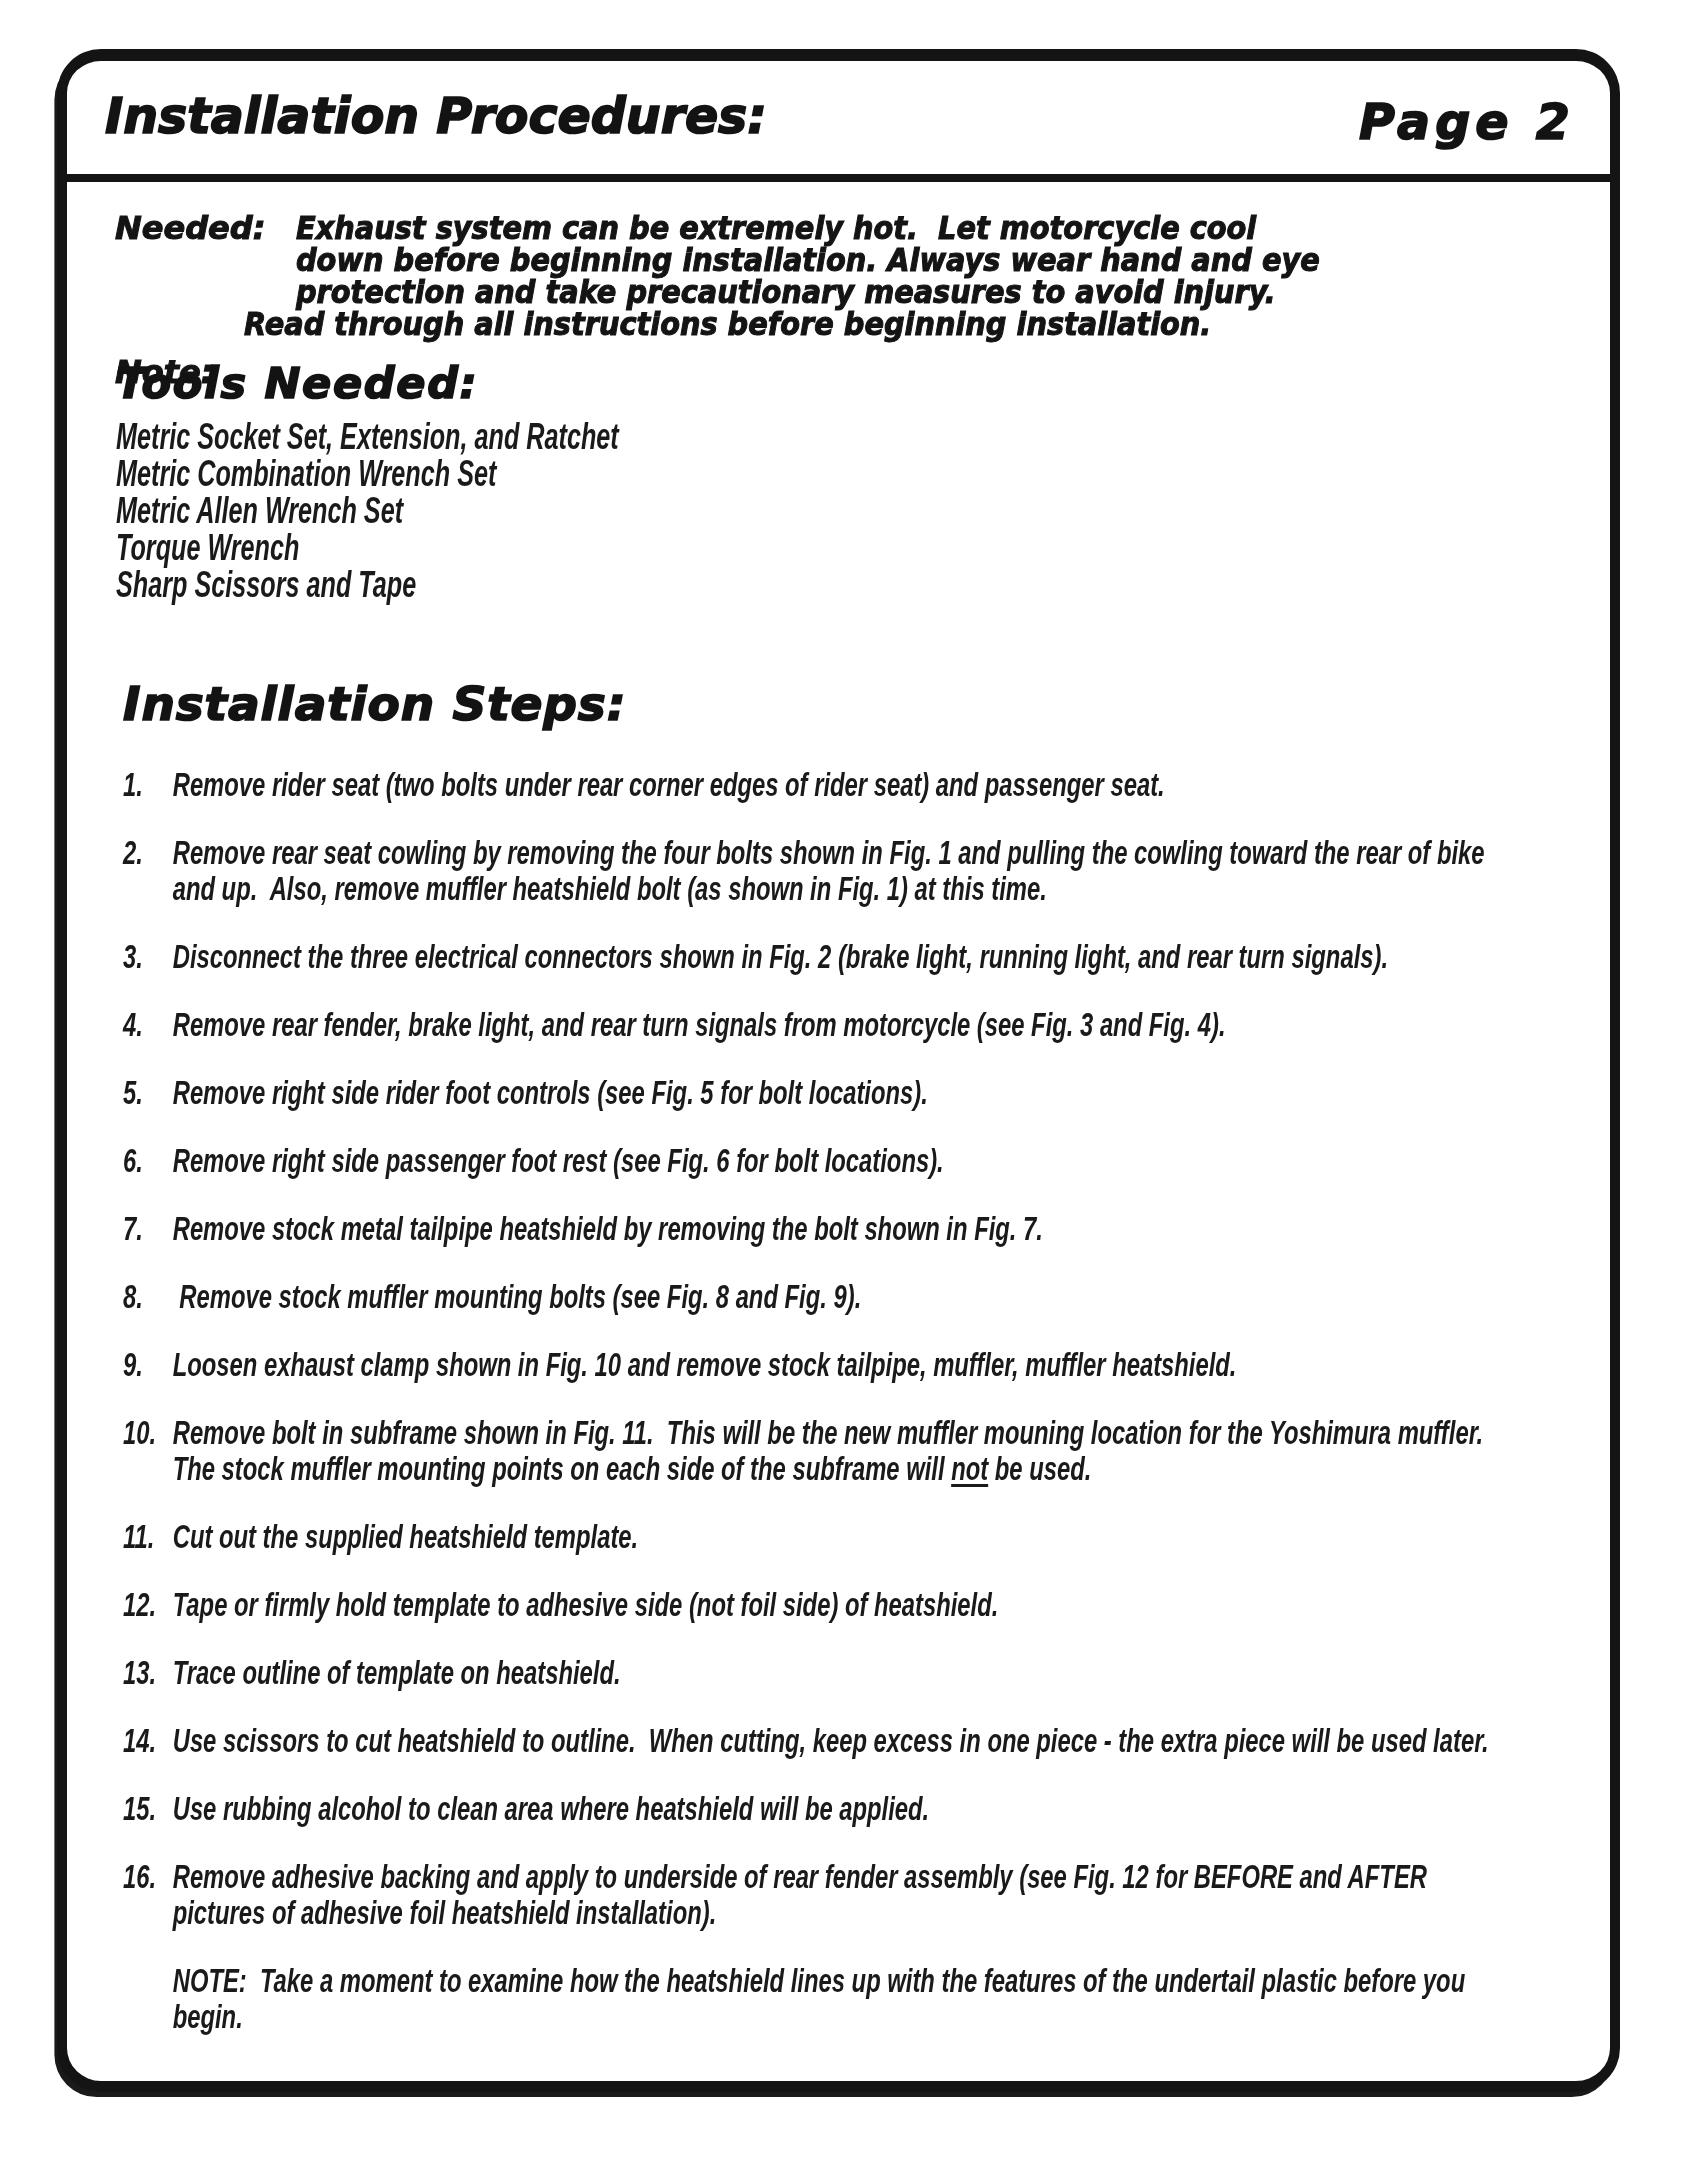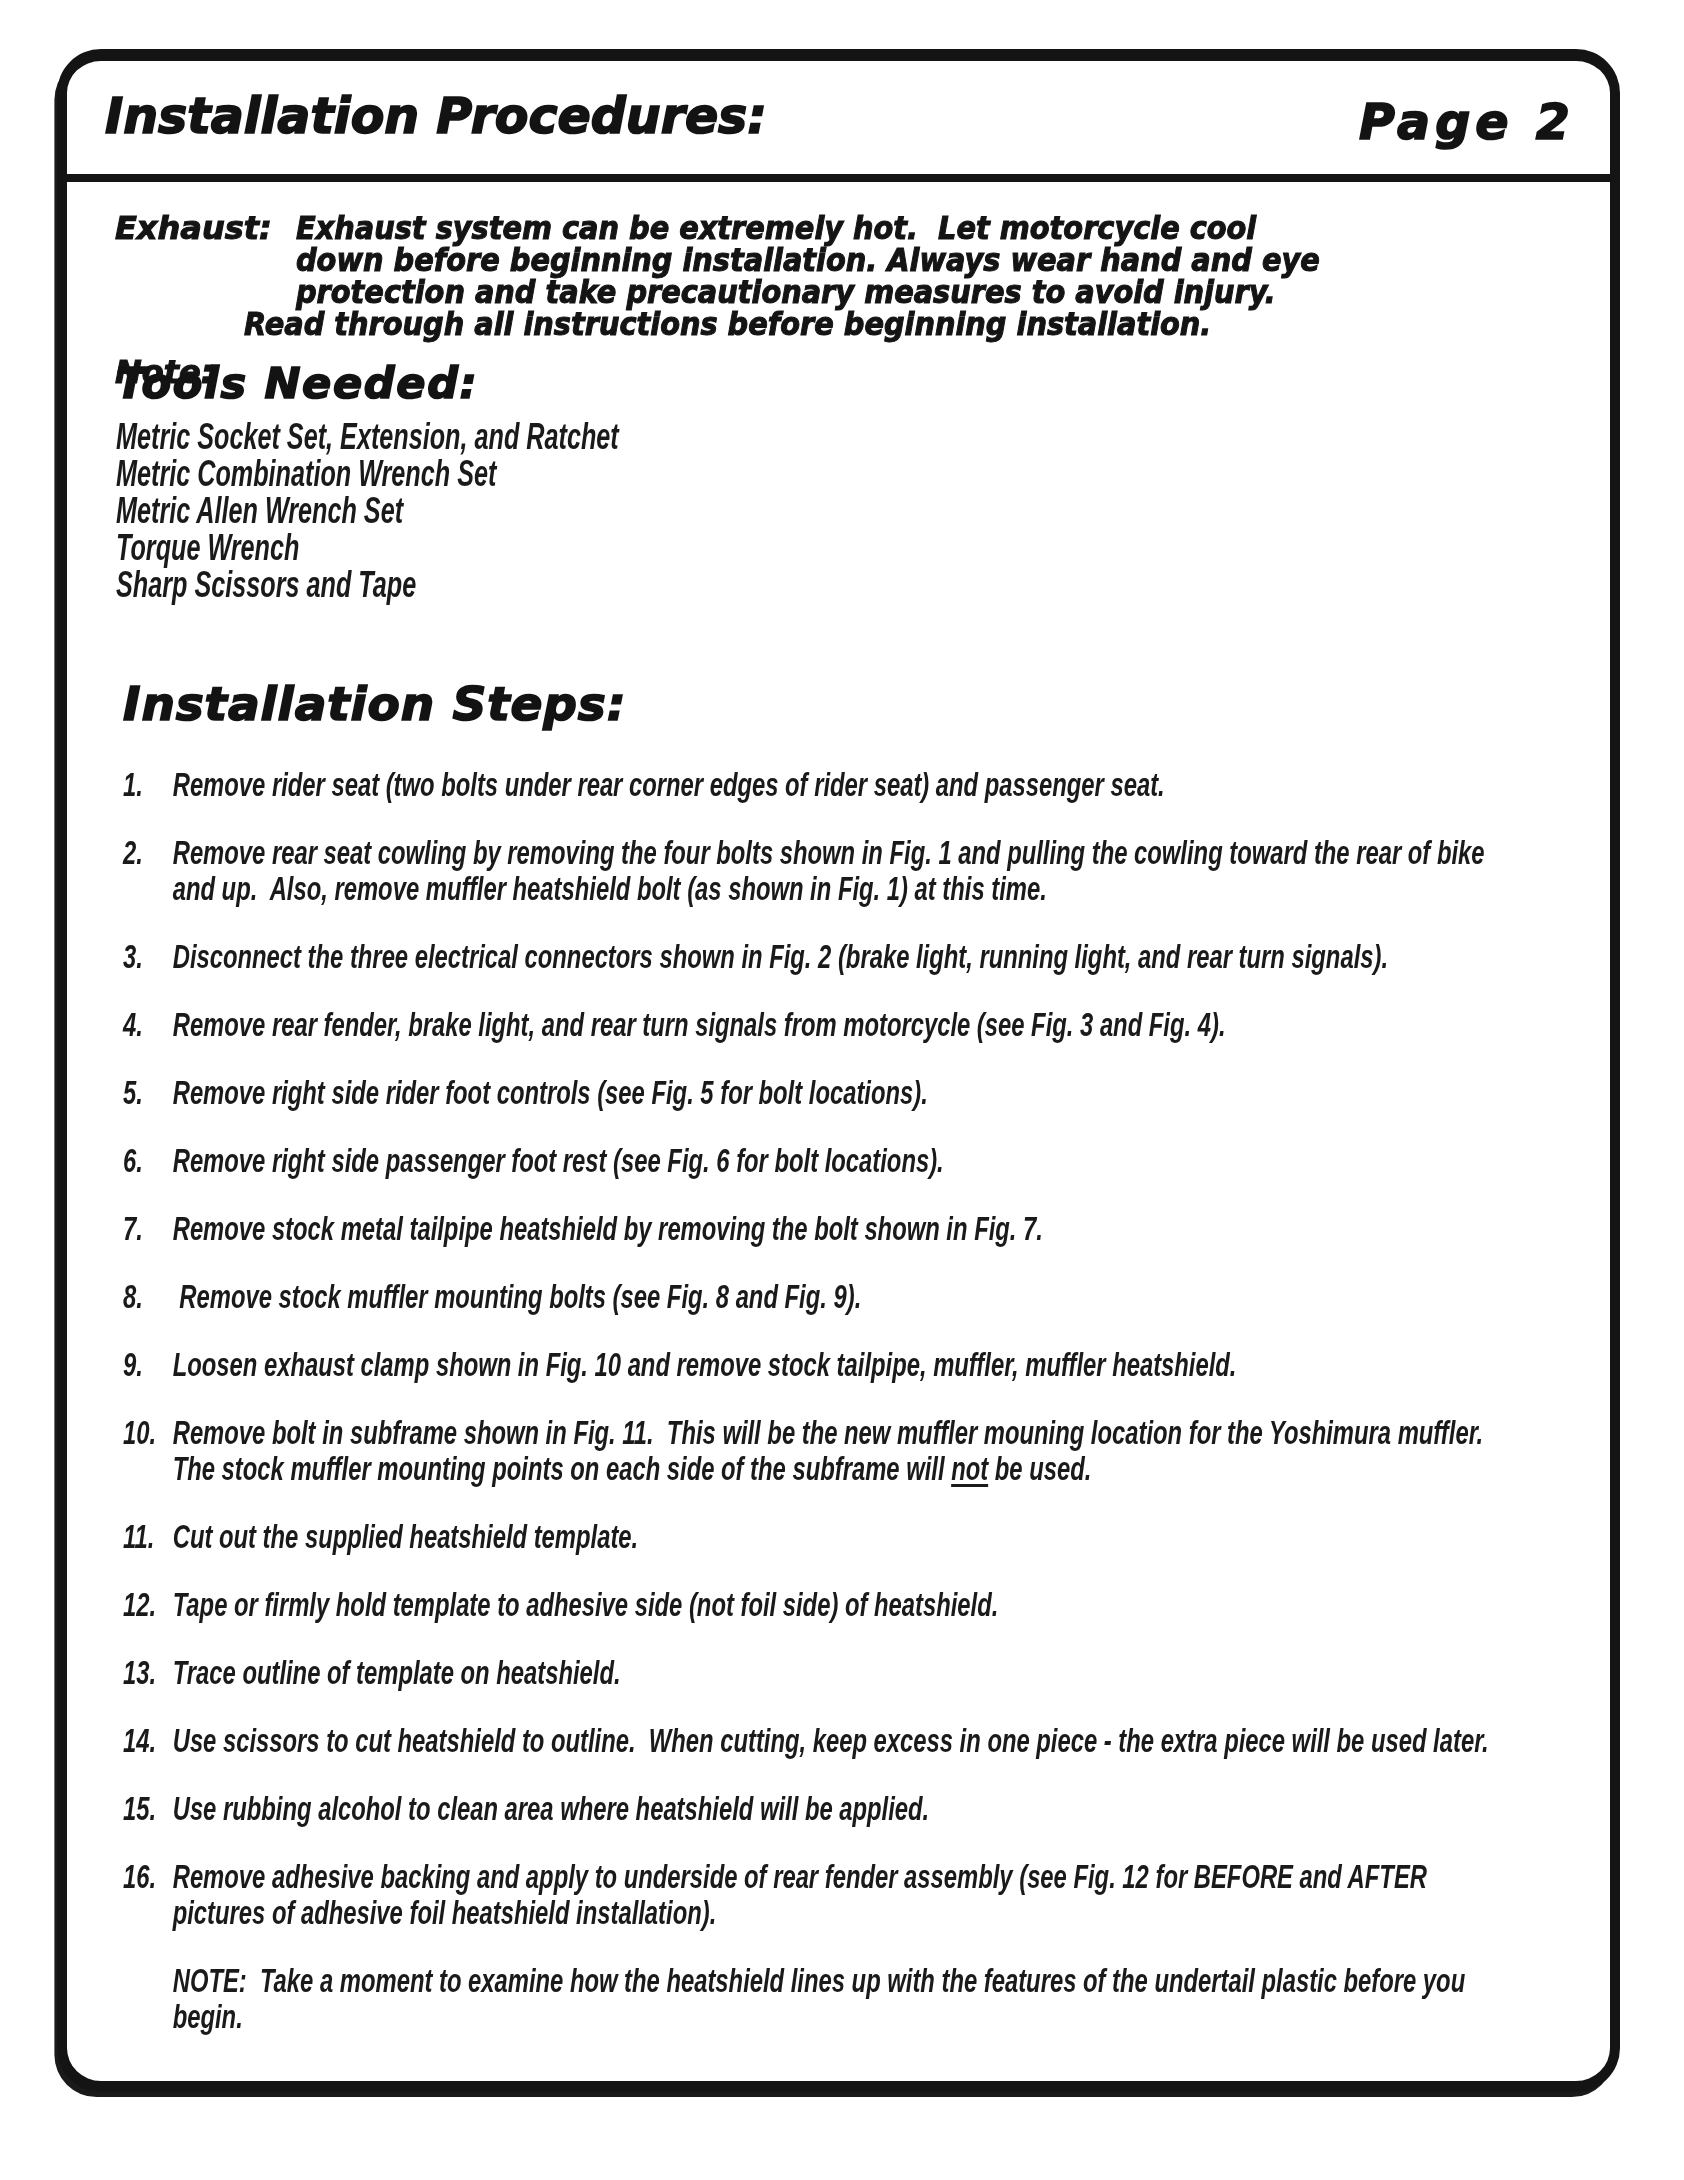--- a/index.html
+++ b/index.html
@@ -63,21 +63,21 @@
 
 <div class="sheet-box">
   <div class="content">
 
     <div class="page-title heavy">Installation Procedures:</div>
     <div class="page-num heavy">Page 2</div>
     <div class="header-rule"></div>
 
     <div class="caution-block">
       <div class="c-row">
-        <span class="c-label w1">Exhaust:</span>
+        <span class="c-label w1">Needed:</span>
         <div class="c-text">
           <div>Exhaust system can be extremely hot.&nbsp; Let motorcycle cool</div>
           <div>down before beginning installation. Always wear hand and eye</div>
           <div>protection and take precautionary measures to avoid injury.</div>
         </div>
       </div>
       <div class="c-row">
         <span class="c-label w2">Note:</span>
         <div class="c-text">Read through all instructions before beginning installation.</div>
       </div>

